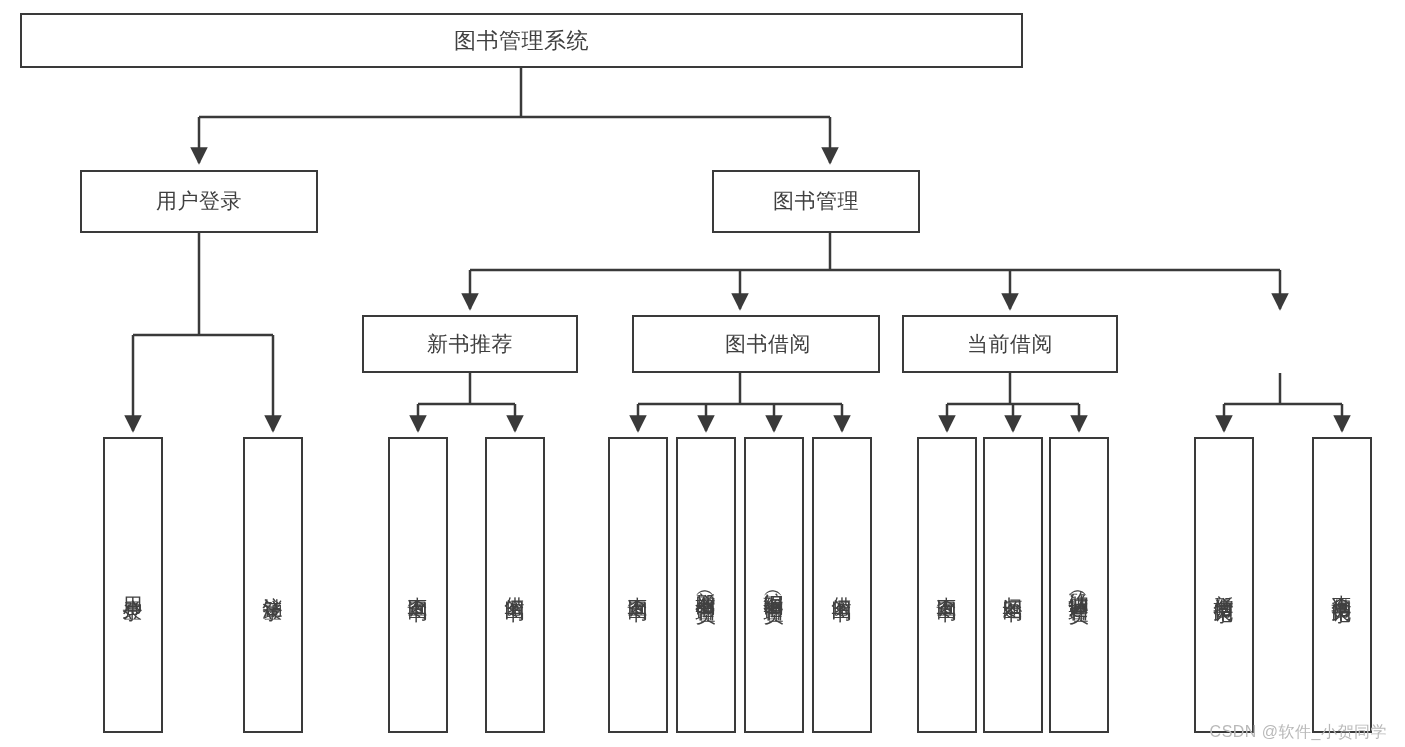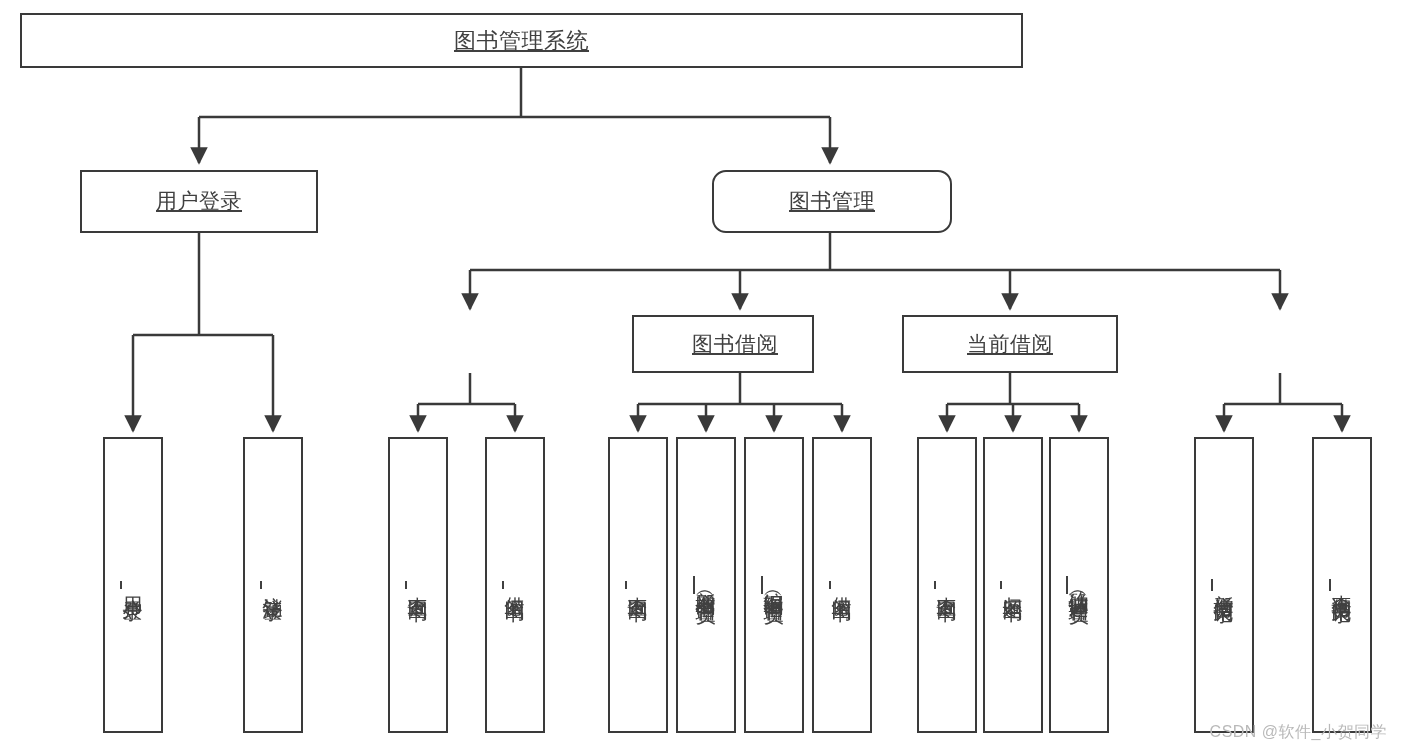--- a/index.html
+++ b/index.html
@@ -36,21 +36,20 @@
     justify-content: center;
     z-index: 2;
   }
   .node-label {
     color: #404040;
     font-size: 21px;
     line-height: 1.18;
     letter-spacing: 0.5px;
     white-space: nowrap;
     text-align: center;
-    text-decoration: underline;
   }
   
   .node.vertical .node-label {
     writing-mode: vertical-rl;
     text-orientation: upright;
     white-space: normal;
     font-size: 20px;
     letter-spacing: 2px;
     line-height: 1;
     max-height: 286px;
@@ -125,25 +124,28 @@
     </g>
   </svg>
 
   <div class="node root" style="left:20px; top:13px; width:1003px; height:55px;">
     <span class="node-label">图书管理系统</span>
   </div>
 
   <div class="node" style="left:80px; top:170px; width:238px; height:63px;">
     <span class="node-label">用户登录</span>
   </div>
-  <div class="node" style="left:712px; top:170px; width:240px; height:63px;border-radius:14px;">
+  <div class="node" style="left:712px; top:170px; width:208px; height:63px;">
     <span class="node-label">图书管理</span>
   </div>
 
-  <div class="node" style="left:632px; top:315px; width:182px; height:58px;padding-left:24px;">
+  <div class="node" style="left:362px; top:315px; width:216px; height:58px;">
+    <span class="node-label">新书推荐</span>
+  </div>
+  <div class="node" style="left:632px; top:315px; width:248px; height:58px;padding-left:24px;">
     <span class="node-label">图书借阅</span>
   </div>
   <div class="node" style="left:902px; top:315px; width:216px; height:58px;">
     <span class="node-label">当前借阅</span>
   </div>
 
   <div class="node vertical" style="left:103px; top:437px; width:60px; height:296px;">
     <span class="node-label">用户登录</span>
   </div>
   <div class="node vertical" style="left:243px; top:437px; width:60px; height:296px;">

